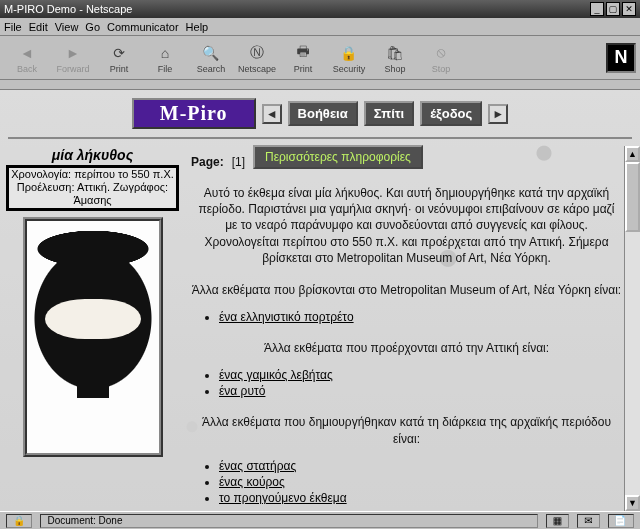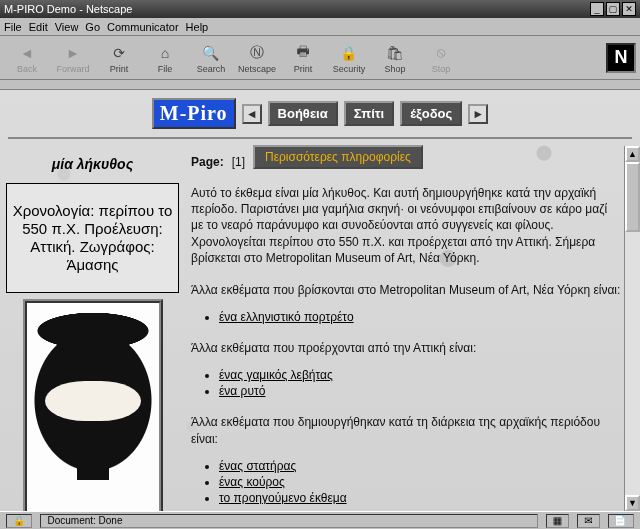--- a/index.html
+++ b/index.html
@@ -95,26 +95,26 @@
   }
   .topnav {
     position: relative;
     display: flex;
     justify-content: center;
     align-items: center;
     gap: 6px;
     padding: 8px 0 8px;
   }
   .logo {
-    background: #1d4ed8;
+    background: #4c1d95;
     color: #fff;
     font-family: "Comic Sans MS", cursive;
     font-weight: bold;
     font-size: 20px;
-    padding: 2px 6px;
+    padding: 2px 26px;
     border: 2px outset #888;
     letter-spacing: 1px;
   }
   .navbtn {
     background: #505050;
     color: #fff;
     border: 2px outset #999;
     padding: 3px 8px;
     font-size: 13px;
     font-weight: bold;
@@ -139,28 +139,28 @@
   }
   .left-col {
     width: 185px;
     padding: 6px;
   }
   .obj-title {
     text-align:center;
     font-style: italic;
     font-weight: bold;
     font-size: 14px;
-    margin: 11px 0;
+    margin: 2px 0;
   }
   .obj-meta {
-    border:1px solid #000000;
+    border:3px solid #000000;
     background:#e6e6e6;
-    font-size: 15px;
+    font-size: 11px;
     text-align:center;
-    padding:18px 2px;
+    padding:0 2px;
     line-height:1.2;
     margin-bottom:6px;
   }
   .obj-image {
     width: 140px;
     height: 240px;
     margin: 0 auto;
     border: 4px ridge #888;
     background:
       
@@ -185,26 +185,26 @@
     overflow:auto;
     font-size: 12px;
     color:#111;
   }
   .pageline {
     display:flex; align-items:flex-end; gap:8px;
     margin-bottom:10px;
   }
   .pageline .lbl { font-weight:bold; }
   .more-btn {
-    background:#505050; color:#eab308;
+    background:#505050; color:#bef264;
     border:2px outset #999;
     padding:3px 10px;
     font-size:12px;
   }
-  .para { margin: 16px 0 12px; line-height:1.35; }
+  .para { margin: 16px 0 12px; line-height:1.35;text-align:center; }
   ul.links { margin: 2px 0 14px 28px; padding:0; }
   ul.links li { margin: 2px 0; }
   ul.links a { color:#000; text-decoration: underline; }
   .scrollbar {
     position:absolute; right:0; top:56px; bottom:0; width:16px;
     background:#c0c0c0;
     border-left:1px solid #888;
     display:flex; flex-direction:column;
   }
   .sbtn { height:16px; background:#c0c0c0; border:2px outset #fff; font-size:9px; text-align:center; line-height:12px;}

